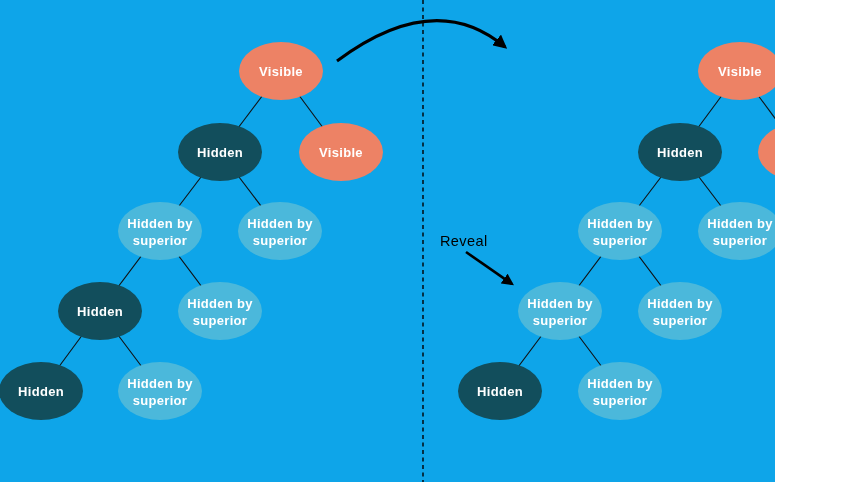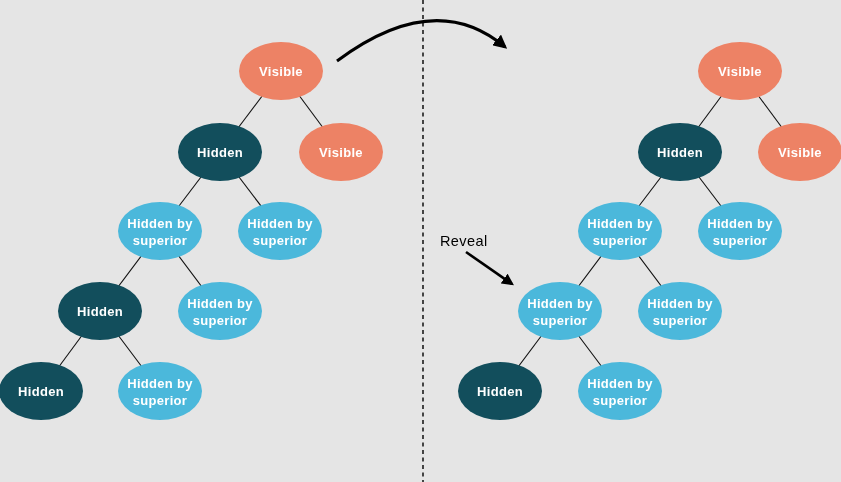--- a/index.html
+++ b/index.html
@@ -1,16 +1,16 @@
 <!DOCTYPE html>
 <html><head>
 <meta charset="utf-8">
 <style>
   html, body { margin: 0; padding: 0; background: #ffffff; }
-  .canvas { position: relative; width: 841px; height: 482px; background: #e5e5e5; overflow: hidden; }
+  .canvas { position: relative; width: 775px; height: 482px; background: #0ea5e9; overflow: hidden; }
   svg { display: block; }
   .node-label { font-family: "Liberation Sans", sans-serif; font-size: 13px; font-weight: 600; fill: #ffffff; letter-spacing: 0.3px; }
   .reveal-label { font-family: "Liberation Sans", sans-serif; font-size: 14.5px; font-weight: 500; fill: #000000; letter-spacing: 0.4px; }
   .tree-edge { stroke: #111111; stroke-width: 1.1; }
   .divider { stroke: #000000; stroke-width: 1.4; stroke-dasharray: 4 3.5; }
   .transform-arrow { fill: none; stroke: #000000; stroke-width: 3; }
   .reveal-arrow { stroke: #000000; stroke-width: 2.6; }
 </style>
 </head>
 <body>

